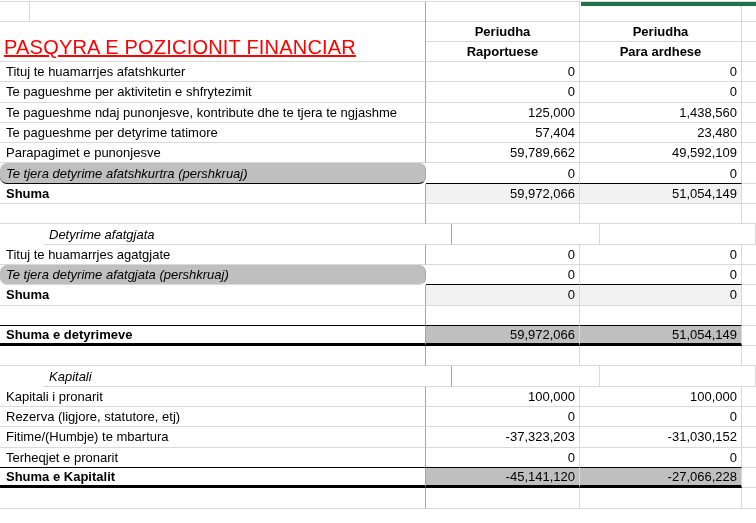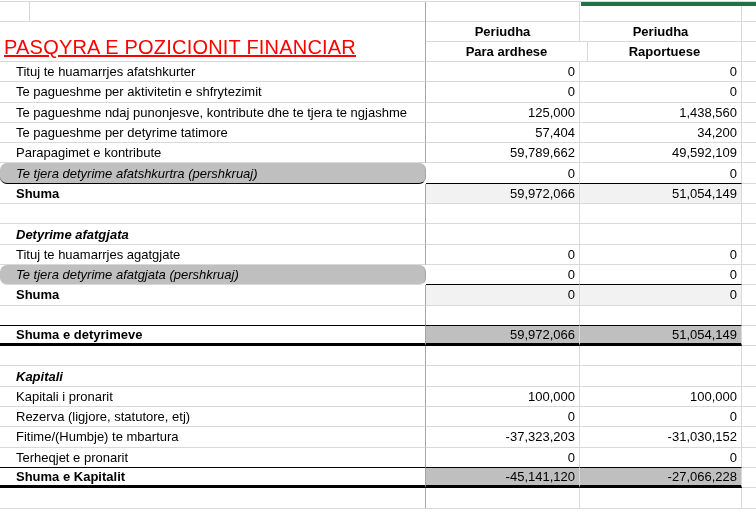--- a/index.html
+++ b/index.html
@@ -30,27 +30,27 @@
     font-weight: bold; font-size: 13px;
     border-bottom: 1px solid #d9d9d9;
   }
   .hb { width: 154px; border-right: 1px solid #d9d9d9; }
   .hc { width: 162px; border-right: 1px solid #d9d9d9; }
   .hd { flex: 1; border-bottom: 1px solid #d9d9d9; }
   #green-bar { position: absolute; left: 581px; top: 2px; width: 175px; height: 4px; }
   
   .row { display: flex; height: 20.3px; }
   .ca, .cb, .cc, .cd { display: flex; align-items: center; font-size: 13px; border-bottom: 1px solid #d9d9d9; }
-  .ca { width: 426px; padding-left: 16px; border-right: 1px solid #a6a6a6; }
+  .ca { width: 426px; padding-left: 6px; border-right: 1px solid #a6a6a6; }
   .cb { width: 154px; justify-content: flex-end; padding-right: 4px; border-right: 1px solid #d9d9d9; }
   .cc { width: 162px; justify-content: flex-end; padding-right: 4px; border-right: 1px solid #d9d9d9; }
   .cd { flex: 1; }
   
   .desc .ca { background: #bfbfbf; font-style: italic; border-radius: 7px; }
-  .section .ca { font-weight: bold; font-style: italic; }
+  .section .ca { font-weight: normal; font-style: italic; margin-left: 43px; }
   .bold-label .ca { font-weight: bold; }
   .fill-light .cb, .fill-light .cc { background: #f2f2f2; }
   .fill-dark .cb, .fill-dark .cc { background: #bfbfbf; }
   .bb-black-abc .ca, .bb-black-abc .cb, .bb-black-abc .cc { border-bottom: 1px solid #000; }
   .bb-black-bc .cb, .bb-black-bc .cc { border-bottom: 1px solid #000; }
   .bb-thick-abc .ca, .bb-thick-abc .cb, .bb-thick-abc .cc { border-bottom: 3px solid #000; text-align: center; }
 </style>
 </head>
 <body>
 
@@ -70,22 +70,22 @@
         <div class="hcell hb"></div>
         <div class="hcell hc"></div>
         <div class="hd"></div>
       </div>
       <div class="hrow">
         <div class="hcell hb">Periudha</div>
         <div class="hcell hc">Periudha</div>
         <div class="hd"></div>
       </div>
       <div class="hrow">
+        <div class="hcell hb">Raportuese</div>
         <div class="hcell hc">Para ardhese</div>
-        <div class="hcell hb">Raportuese</div>
         <div class="hd"></div>
       </div>
     </div>
   </div>
 
   <div id="grid">
 
     <div class="row">
       <div class="ca">Tituj te huamarrjes afatshkurter</div>
       <div class="cb">0</div>
@@ -103,26 +103,26 @@
     <div class="row">
       <div class="ca">Te pagueshme ndaj punonjesve, kontribute dhe te tjera te ngjashme</div>
       <div class="cb">125,000</div>
       <div class="cc">1,438,560</div>
       <div class="cd"></div>
     </div>
 
     <div class="row">
       <div class="ca">Te pagueshme per detyrime tatimore</div>
       <div class="cb">57,404</div>
-      <div class="cc">34,200</div>
-      <div class="cd"></div>
-    </div>
-
-    <div class="row">
-      <div class="ca">Parapagimet e kontribute</div>
+      <div class="cc">23,480</div>
+      <div class="cd"></div>
+    </div>
+
+    <div class="row">
+      <div class="ca">Parapagimet e punonjesve</div>
       <div class="cb">59,789,662</div>
       <div class="cc">49,592,109</div>
       <div class="cd"></div>
     </div>
 
     <div class="row desc bb-black-abc">
       <div class="ca">Te tjera detyrime afatshkurtra (pershkruaj)</div>
       <div class="cb">0</div>
       <div class="cc">0</div>
       <div class="cd"></div>

